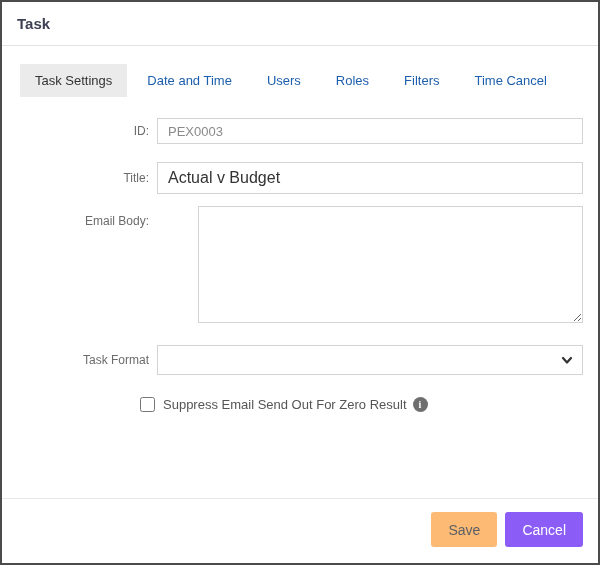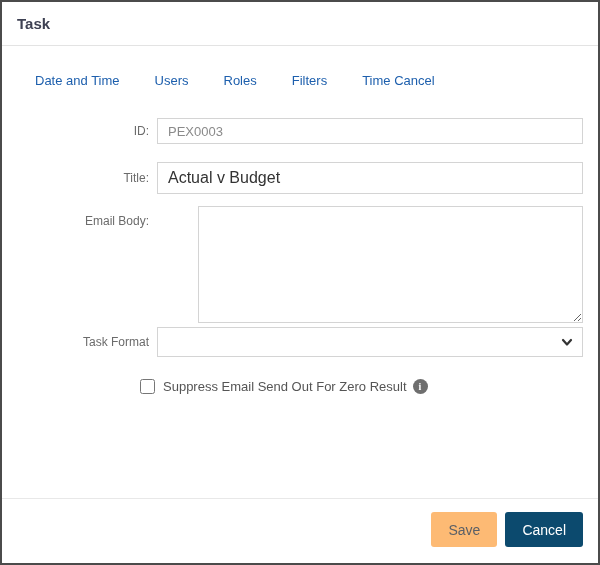--- a/index.html
+++ b/index.html
@@ -51,21 +51,21 @@
     padding-right: 8px;
     font-size: 12px;
     color: #6b6b6b;
   }
   .top-align .form-label { padding-top: 8px; }
   .form-control { flex: 1; }
 
   .row-id { margin-top: 21px; }
   .row-title { margin-top: 18px; }
   .row-email { margin-top: 12px; gap: 41px; }
-  .row-format { }
+  .row-format { margin-top: 18px; }
   .row-suppress { margin-top: 22px; margin-left: 138px; display: flex; align-items: center; }
 
   input[type="text"] {
     width: 100%;
     border: 1px solid #d4d4d4;
     background: #fff;
     outline: none;
     font-family: "Liberation Sans", sans-serif;
     padding: 0 10px;
   }
@@ -127,34 +127,35 @@
   .btn {
     border: none;
     border-radius: 3px;
     font-family: "Liberation Sans", sans-serif;
     font-size: 14px;
     padding: 0 17px;
     height: 35px;
     cursor: pointer;
   }
   .btn-save { background: #fdba74; color: #5a5f66; }
-  .btn-cancel { background: #0c4a6e; color: #fff; }
+  .btn-cancel { background: #8b5cf6; color: #fff; }
 </style>
 </head>
 <body>
 
 <div class="dialog">
 
   <div class="dialog-header">
     <span class="dialog-title">Task</span>
   </div>
 
   <div class="content">
 
     <div class="tabs">
+      <div class="tab active">Task Settings</div>
       <div class="tab">Date and Time</div>
       <div class="tab">Users</div>
       <div class="tab">Roles</div>
       <div class="tab">Filters</div>
       <div class="tab">Time Cancel</div>
     </div>
 
     <div class="form-row row-id">
       <div class="form-label">ID:</div>
       <div class="form-control">

